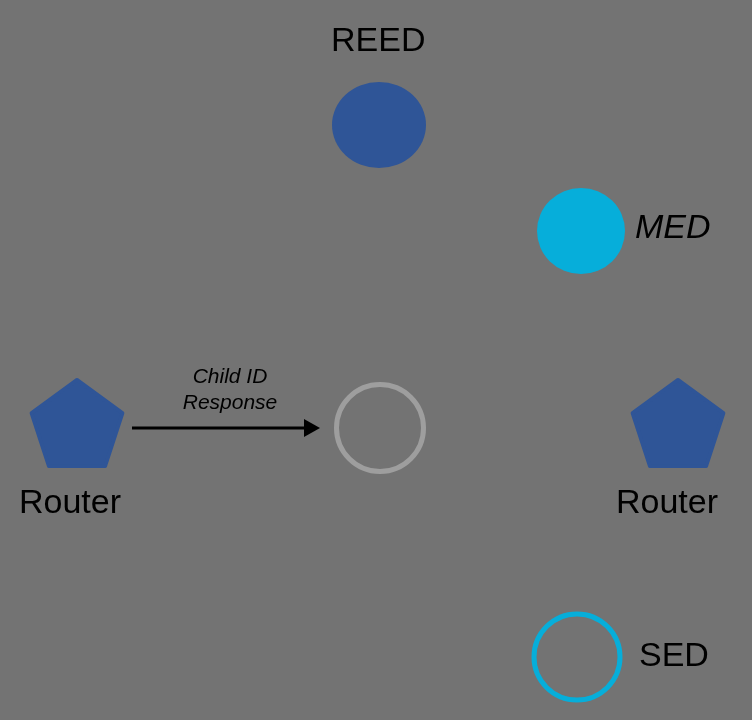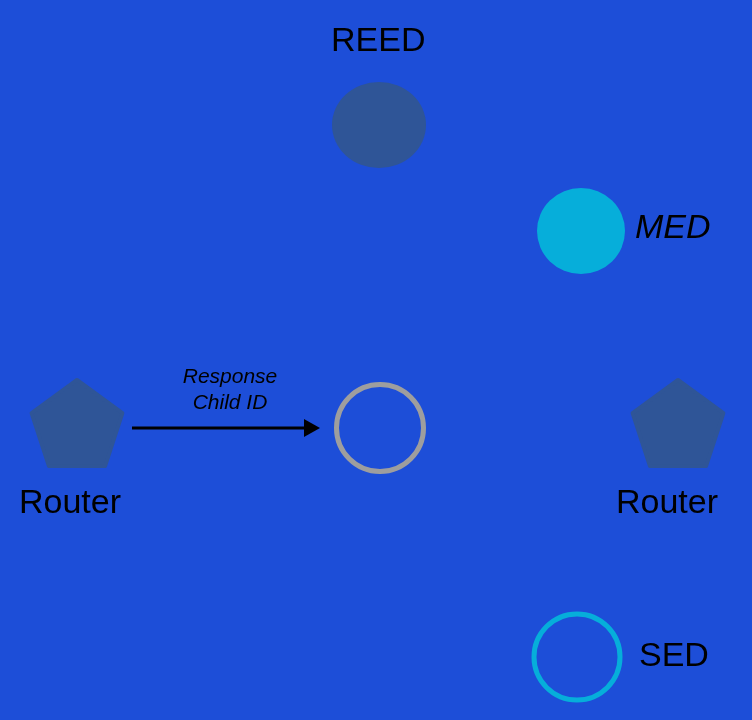--- a/index.html
+++ b/index.html
@@ -8,21 +8,21 @@
     padding: 0;
     background: #ffffff;
   }
   body {
     font-family: "Liberation Sans", sans-serif;
   }
   #canvas {
     position: relative;
     width: 752px;
     height: 720px;
-    background: #1d4ed8;
+    background: #737373;
     overflow: hidden;
   }
   .node-label {
     position: absolute;
     font-family: "Liberation Sans", sans-serif;
     font-size: 34px;
     font-weight: 400;
     color: #000000;
     line-height: 34px;
     white-space: nowrap;
@@ -104,22 +104,22 @@
   </div>
 
   <div class="shape" id="arrow-group">
     <svg width="200" height="40" viewBox="0 0 200 40" aria-hidden="true">
       <line x1="4" y1="20" x2="178" y2="20" stroke="#000000" stroke-width="3"></line>
       <path d="M176 11 L192 20 L176 29 Z" fill="#000000"></path>
     </svg>
   </div>
 
   <div class="edge-label" id="edge-caption">
+    <span>Child ID</span>
     <span>Response</span>
-    <span>Child ID</span>
   </div>
 
   <div class="shape" id="sed-circle">
     <svg width="94" height="94" viewBox="0 0 94 94" aria-hidden="true">
       <circle cx="47" cy="47" r="43" fill="none" stroke="#06AEDA" stroke-width="5"></circle>
     </svg>
   </div>
 
   <div class="node-label" id="sed-label">SED</div>
 

